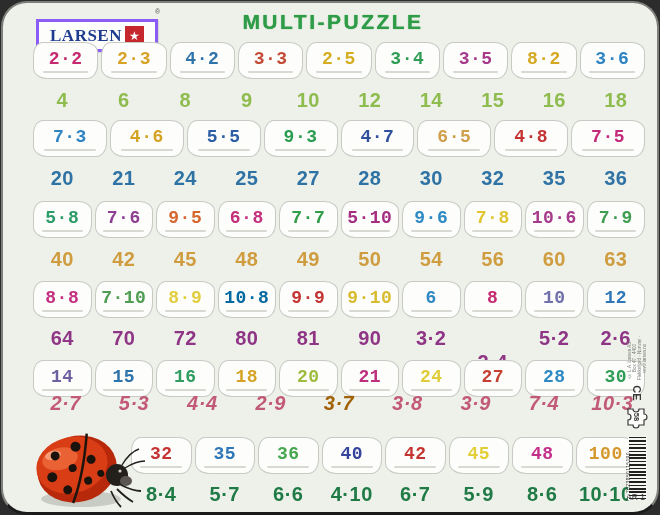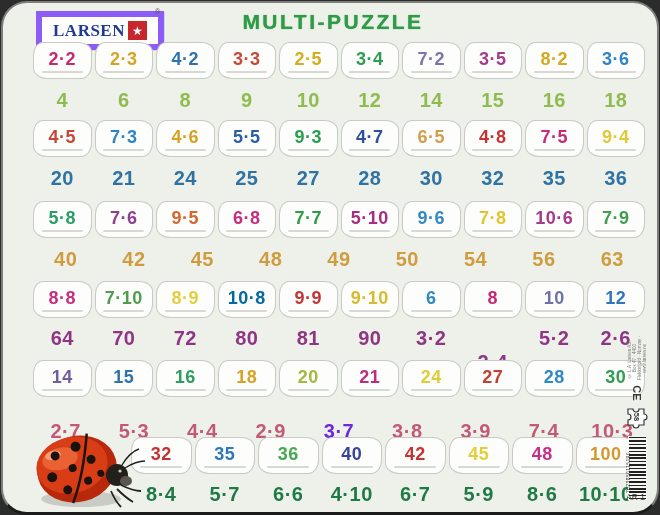--- a/index.html
+++ b/index.html
@@ -1,34 +1,34 @@
 <!DOCTYPE html>
 <html><head>
 <meta charset="utf-8">
 <style>
   html,body{margin:0;padding:0;width:660px;height:515px;background:#2c2c2c;overflow:hidden;
     font-family:"Liberation Sans","DejaVu Sans",sans-serif;}
   .board{position:absolute;left:1px;top:1px;width:654px;height:509px;background:#eef1ea;
     border:2px solid #7e7e7a;border-bottom:3px solid #1b1b1b;border-radius:26px;}
-  .logo-box{position:absolute;left:33px;top:8px;width:116px;height:27px;background:#fdfdfb;
-    border:6px solid #8b5cf6;box-shadow:1px 1px 0 #d6d8d2;display:flex;align-items:center;
+  .logo-box{position:absolute;left:33px;top:16px;width:116px;height:27px;background:#fdfdfb;
+    border:3px solid #8b5cf6;box-shadow:1px 1px 0 #d6d8d2;display:flex;align-items:center;
     justify-content:center;gap:3px;}
   .logo-text{font-family:"Liberation Serif","DejaVu Serif",serif;font-weight:700;
     font-size:17px;color:#1d3c8f;letter-spacing:.5px;}
   .logo-badge{width:19px;height:19px;background:#c5272d;color:#fff;font-size:12px;
     display:flex;align-items:center;justify-content:center;}
   .logo-reg{position:absolute;left:152px;top:5px;font-size:7px;color:#555;}
   .title{position:absolute;left:0;top:7px;width:660px;text-align:center;font-size:21px;
     font-weight:800;letter-spacing:2.5px;color:#2e9b47;text-shadow:0 0 1px #2e9b47;}
   .row{position:absolute;left:30px;width:612px;display:flex;gap:3px;}
   .row.offset{left:128px;width:505px;}
   .piece{flex:1;height:37px;background:#fdfdfc;border:1.4px solid #c7cbc4;
     border-radius:10px 13px 11px 14px / 13px 10px 14px 11px;box-sizing:border-box;
     display:flex;flex-direction:column;align-items:center;justify-content:center;}
-  .num{font-size:18px;font-weight:700;line-height:20px;letter-spacing:.5px;}
+  .num{font-size:18px;font-weight:700;line-height:20px;letter-spacing:.5px;font-family:Liberation Mono, monospace;}
   .uline{width:72%;height:2px;background:#d7d9d3;border-radius:1px;margin-top:2px;}
   .bcell{flex:1;text-align:center;font-size:20px;font-weight:700;line-height:30px;
     letter-spacing:.5px;}
   .side-col{position:absolute;right:7px;top:332px;width:26px;display:flex;
     flex-direction:column;align-items:center;}
   .side-text{writing-mode:vertical-rl;transform:rotate(180deg);font-size:4.5px;
     color:#7a7d78;line-height:5px;height:46px;text-align:center;}
   .ce{transform:rotate(90deg);font-weight:700;font-size:11px;color:#3a3a3a;margin:6px 0 2px;}
   .pc-icon{transform:rotate(90deg);margin:4px 0;}
   .barcode{width:17px;height:62px;background:repeating-linear-gradient(180deg,
@@ -71,24 +71,20 @@
         </div>
         <div class="piece">
           <div class="num" style="color: rgb(213, 173, 32);">2·5</div>
           <div class="uline"></div>
         </div>
         <div class="piece">
           <div class="num" style="color: rgb(47, 157, 84);">3·4</div>
           <div class="uline"></div>
         </div>
         <div class="piece">
-          <div class="num" style="color: rgb(123, 116, 173);">7·2</div>
-          <div class="uline"></div>
-        </div>
-        <div class="piece">
           <div class="num" style="color: rgb(166, 58, 139);">3·5</div>
           <div class="uline"></div>
         </div>
         <div class="piece">
           <div class="num" style="color: rgb(213, 168, 34);">8·2</div>
           <div class="uline"></div>
         </div>
         <div class="piece">
           <div class="num" style="color: rgb(47, 132, 196);">3·6</div>
           <div class="uline"></div>
@@ -101,24 +97,20 @@
         <div class="bcell" style="color: rgb(143, 188, 79);">9</div>
         <div class="bcell" style="color: rgb(143, 188, 79);">10</div>
         <div class="bcell" style="color: rgb(143, 188, 79);">12</div>
         <div class="bcell" style="color: rgb(143, 188, 79);">14</div>
         <div class="bcell" style="color: rgb(143, 188, 79);">15</div>
         <div class="bcell" style="color: rgb(143, 188, 79);">16</div>
         <div class="bcell" style="color: rgb(143, 188, 79);">18</div>
       </div>
       <div class="row" style="top: 117px;">
         <div class="piece">
-          <div class="num" style="color: rgb(196, 71, 58);">4·5</div>
-          <div class="uline"></div>
-        </div>
-        <div class="piece">
           <div class="num" style="color: rgb(47, 132, 196);">7·3</div>
           <div class="uline"></div>
         </div>
         <div class="piece">
           <div class="num" style="color: rgb(213, 163, 34);">4·6</div>
           <div class="uline"></div>
         </div>
         <div class="piece">
           <div class="num" style="color: rgb(44, 94, 165);">5·5</div>
           <div class="uline"></div>
@@ -134,24 +126,20 @@
         <div class="piece">
           <div class="num" style="color: rgb(207, 159, 75);">6·5</div>
           <div class="uline"></div>
         </div>
         <div class="piece">
           <div class="num" style="color: rgb(196, 50, 50);">4·8</div>
           <div class="uline"></div>
         </div>
         <div class="piece">
           <div class="num" style="color: rgb(196, 43, 124);">7·5</div>
-          <div class="uline"></div>
-        </div>
-        <div class="piece">
-          <div class="num" style="color: rgb(226, 201, 58);">9·4</div>
           <div class="uline"></div>
         </div>
       </div>
       <div class="row" style="top: 160px;">
         <div class="bcell" style="color: rgb(47, 115, 165);">20</div>
         <div class="bcell" style="color: rgb(47, 115, 165);">21</div>
         <div class="bcell" style="color: rgb(47, 115, 165);">24</div>
         <div class="bcell" style="color: rgb(47, 115, 165);">25</div>
         <div class="bcell" style="color: rgb(47, 115, 165);">27</div>
         <div class="bcell" style="color: rgb(47, 115, 165);">28</div>
@@ -204,20 +192,21 @@
       </div>
       <div class="row" style="top: 241px;">
         <div class="bcell" style="color: rgb(207, 156, 63);">40</div>
         <div class="bcell" style="color: rgb(207, 156, 63);">42</div>
         <div class="bcell" style="color: rgb(207, 156, 63);">45</div>
         <div class="bcell" style="color: rgb(207, 156, 63);">48</div>
         <div class="bcell" style="color: rgb(207, 156, 63);">49</div>
         <div class="bcell" style="color: rgb(207, 156, 63);">50</div>
         <div class="bcell" style="color: rgb(207, 156, 63);">54</div>
         <div class="bcell" style="color: rgb(207, 156, 63);">56</div>
+        <div class="bcell" style="color: rgb(207, 156, 63);">60</div>
         <div class="bcell" style="color: rgb(207, 156, 63);">63</div>
       </div>
       <div class="row" style="top: 278px;">
         <div class="piece">
           <div class="num" style="color: rgb(196, 47, 128);">8·8</div>
           <div class="uline"></div>
         </div>
         <div class="piece">
           <div class="num" style="color: rgb(79, 157, 80);">7·10</div>
           <div class="uline"></div>
@@ -302,26 +291,26 @@
         </div>
         <div class="piece">
           <div class="num" style="color: rgb(47, 138, 196);">28</div>
           <div class="uline"></div>
         </div>
         <div class="piece">
           <div class="num" style="color: rgb(47, 157, 84);">30</div>
           <div class="uline"></div>
         </div>
       </div>
-      <div class="row" style="top: 413px;">
+      <div class="row" style="top: 385px; font-style: italic;">
         <div class="bcell" style="color: rgb(194, 90, 119);">2·7</div>
         <div class="bcell" style="color: rgb(194, 90, 119);">5·3</div>
         <div class="bcell" style="color: rgb(194, 90, 119);">4·4</div>
         <div class="bcell" style="color: rgb(194, 90, 119);">2·9</div>
-        <div class="bcell" style="color: #6d28d9;">3·7</div>
+        <div class="bcell" style="color: #a16207;">3·7</div>
         <div class="bcell" style="color: rgb(194, 90, 119);">3·8</div>
         <div class="bcell" style="color: rgb(194, 90, 119);">3·9</div>
         <div class="bcell" style="color: rgb(194, 90, 119);">7·4</div>
         <div class="bcell" style="color: rgb(194, 90, 119);">10·3</div>
       </div>
       <div class="row offset" style="top: 434px;">
         <div class="piece">
           <div class="num" style="color: rgb(196, 50, 50);">32</div>
           <div class="uline"></div>
         </div>

